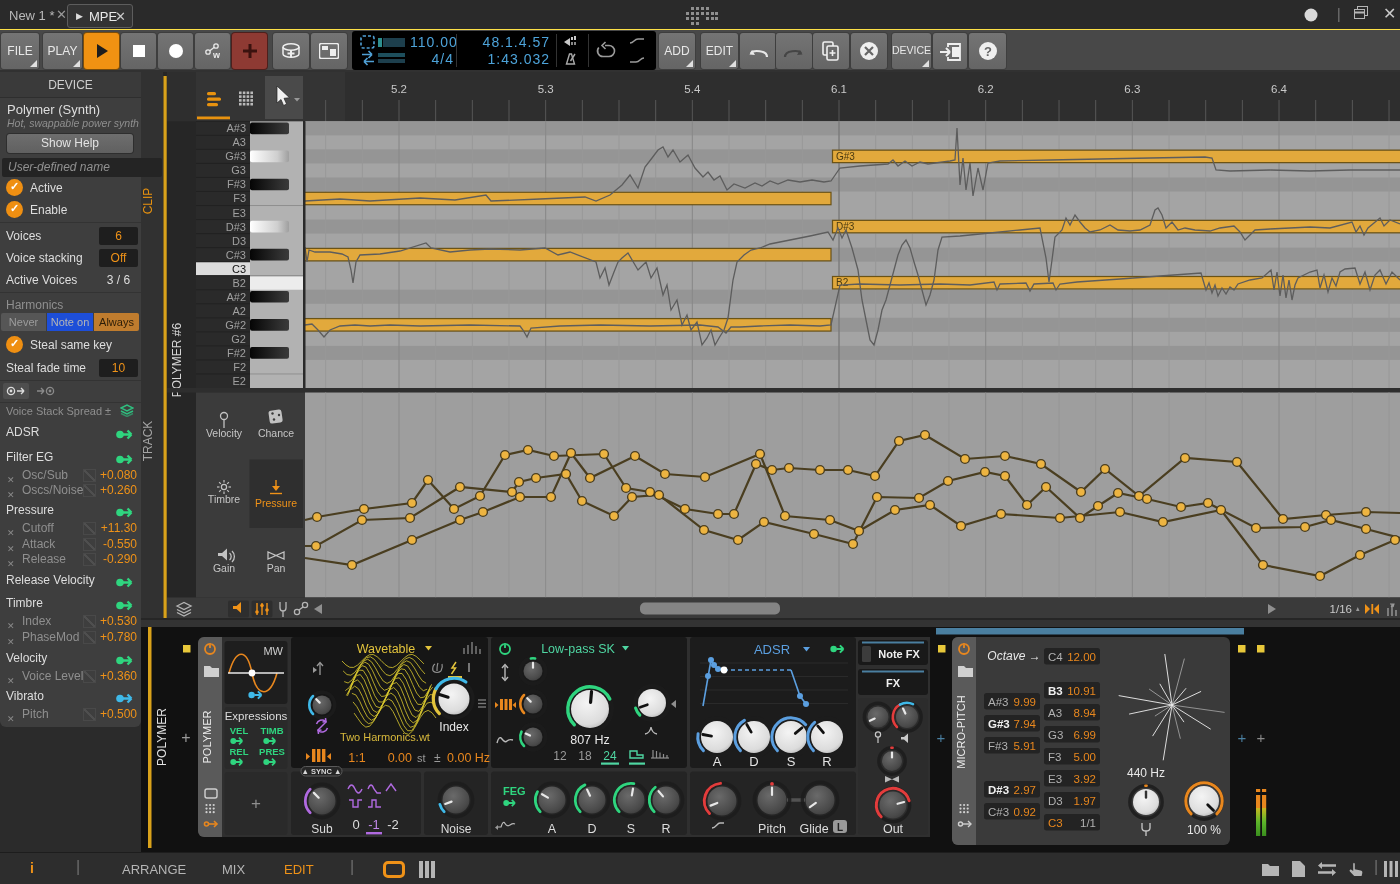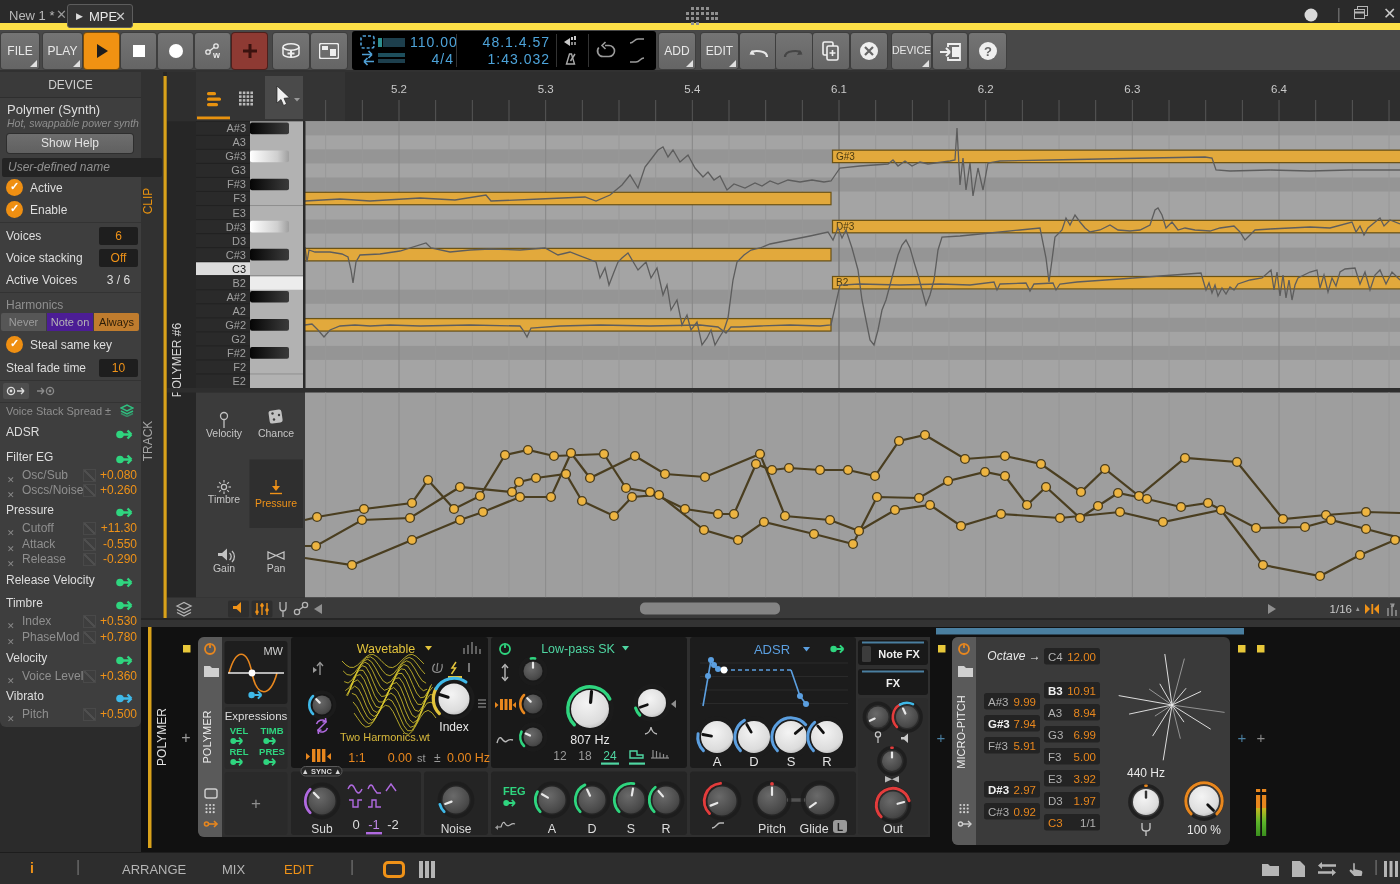--- a/index.html
+++ b/index.html
@@ -1,21 +1,21 @@
 <!DOCTYPE html>
 <html><head>
 <meta charset="utf-8">
 <style>
 * { margin:0; padding:0; box-sizing:border-box; }
 html,body { width:1400px; height:884px; background:#262626; overflow:hidden;
   font-family:"Liberation Sans", sans-serif; }
 #root { position:absolute; top:0; left:0; width:1400px; height:884px; }
 .abs { position:absolute; }
 
-#tabbar { position:absolute; top:0; left:0; width:1400px; height:30px; background:#2a2a2a; border-bottom:7px solid #fde047; }
+#tabbar { position:absolute; top:0; left:0; width:1400px; height:30px; background:#2a2a2a; border-bottom:1px solid #fde047; }
 #tabbar .tab1 { position:absolute; left:9px; top:8px; color:#b9b9b9; font-size:13px; }
 #tabbar .x1 { position:absolute; left:49px; top:7px; color:#9a9a9a; font-size:13px; }
 #mpetab { position:absolute; left:67px; top:4px; width:66px; height:24px; border:1px solid #5d5d5d; border-radius:3px; background:#333; }
 #mpetab .pl { position:absolute; left:8px; top:6px; color:#ddd; font-size:9px; }
 #mpetab .nm { position:absolute; left:21px; top:4px; color:#e8e8e8; font-size:13px; }
 #mpetab .x2 { position:absolute; left:47px; top:4px; color:#ccc; font-size:13px; }
 
 .winbtn { position:absolute; color:#c9c9c9; font-size:14px; top:6px; }
 
 #toolbar { position:absolute; top:30px; left:0; width:1400px; height:42px; background:#484848; border-bottom:2px solid #313131; }
@@ -226,21 +226,21 @@
   <div class="lp" style="left:6px;top:157px">Voices</div>
       <div class="vbox" style="top:155px">6</div>
   <div class="lp" style="left:6px;top:179px">Voice stacking</div>
       <div class="vbox" style="top:177px">Off</div>
   <div class="lp" style="left:6px;top:201px">Active Voices</div>
       <div class="lp" style="left:99px;top:201px;width:39px;text-align:center">3 / 6</div>
   <div class="sep" style="top:220px"></div>
   <div class="lpg" style="left:6px;top:226px">Harmonics</div>
   <div class="abs" style="left:1px;top:241px;width:138px;height:18px;border-radius:2px;overflow:hidden">
     <div class="abs" style="left:0;width:45px;height:18px;background:#565656;color:#9c9c9c;font-size:11px;text-align:center;line-height:18px">Never</div>
-    <div class="abs" style="left:46px;width:46px;height:18px;background:#4c1d95;color:#b5b5b5;font-size:11px;text-align:center;line-height:18px">Note on</div>
+    <div class="abs" style="left:46px;width:46px;height:18px;background:#1d4ed8;color:#b5b5b5;font-size:11px;text-align:center;line-height:18px">Note on</div>
     <div class="abs" style="left:93px;width:45px;height:18px;background:#bf7c2e;color:#2c1d08;font-size:11px;text-align:center;line-height:18px">Always</div>
   </div>
   <div class="chk" style="top:264px"></div>
       <div class="lp" style="left:30px;top:266px">Steal same key</div>
   <div class="lp" style="left:6px;top:289px">Steal fade time</div>
       <div class="vbox" style="top:287px">10</div>
   <div class="sep" style="top:308px"></div>
 
   <div class="abs" style="left:3px;top:311px;width:26px;height:16px;background:#4e4e4e;border-radius:2px"></div>
   <svg class="abs" style="left:6px;top:313px" width="50" height="12" viewBox="0 0 50 12">

